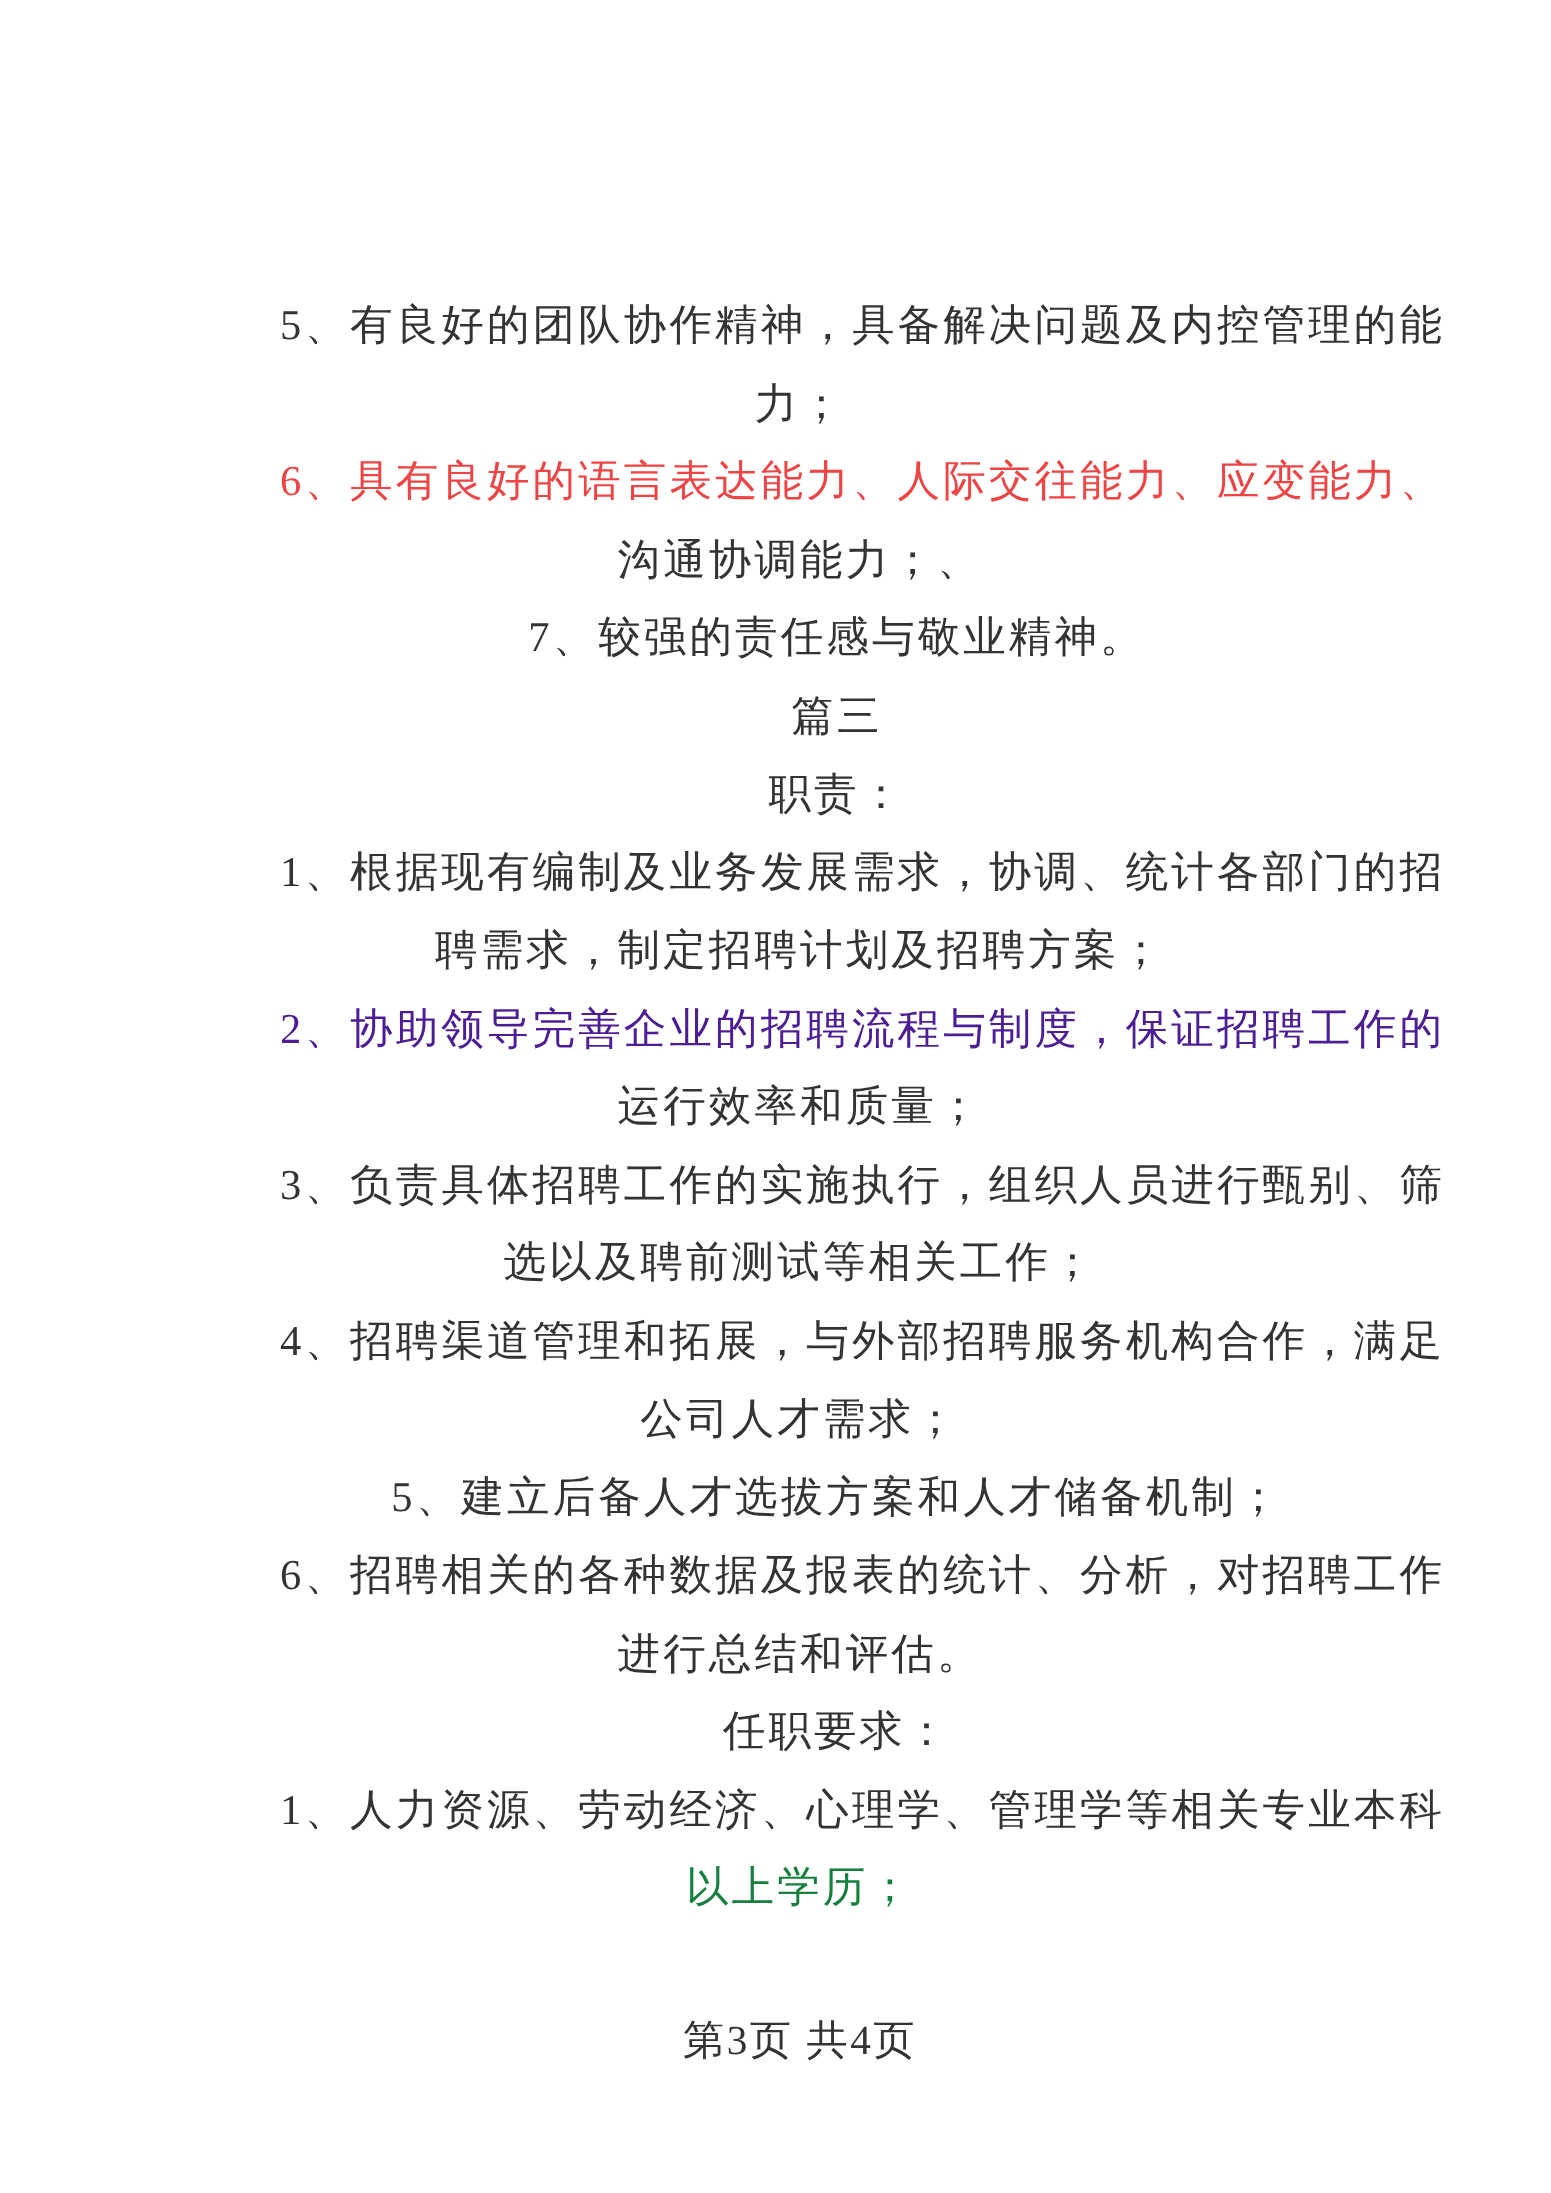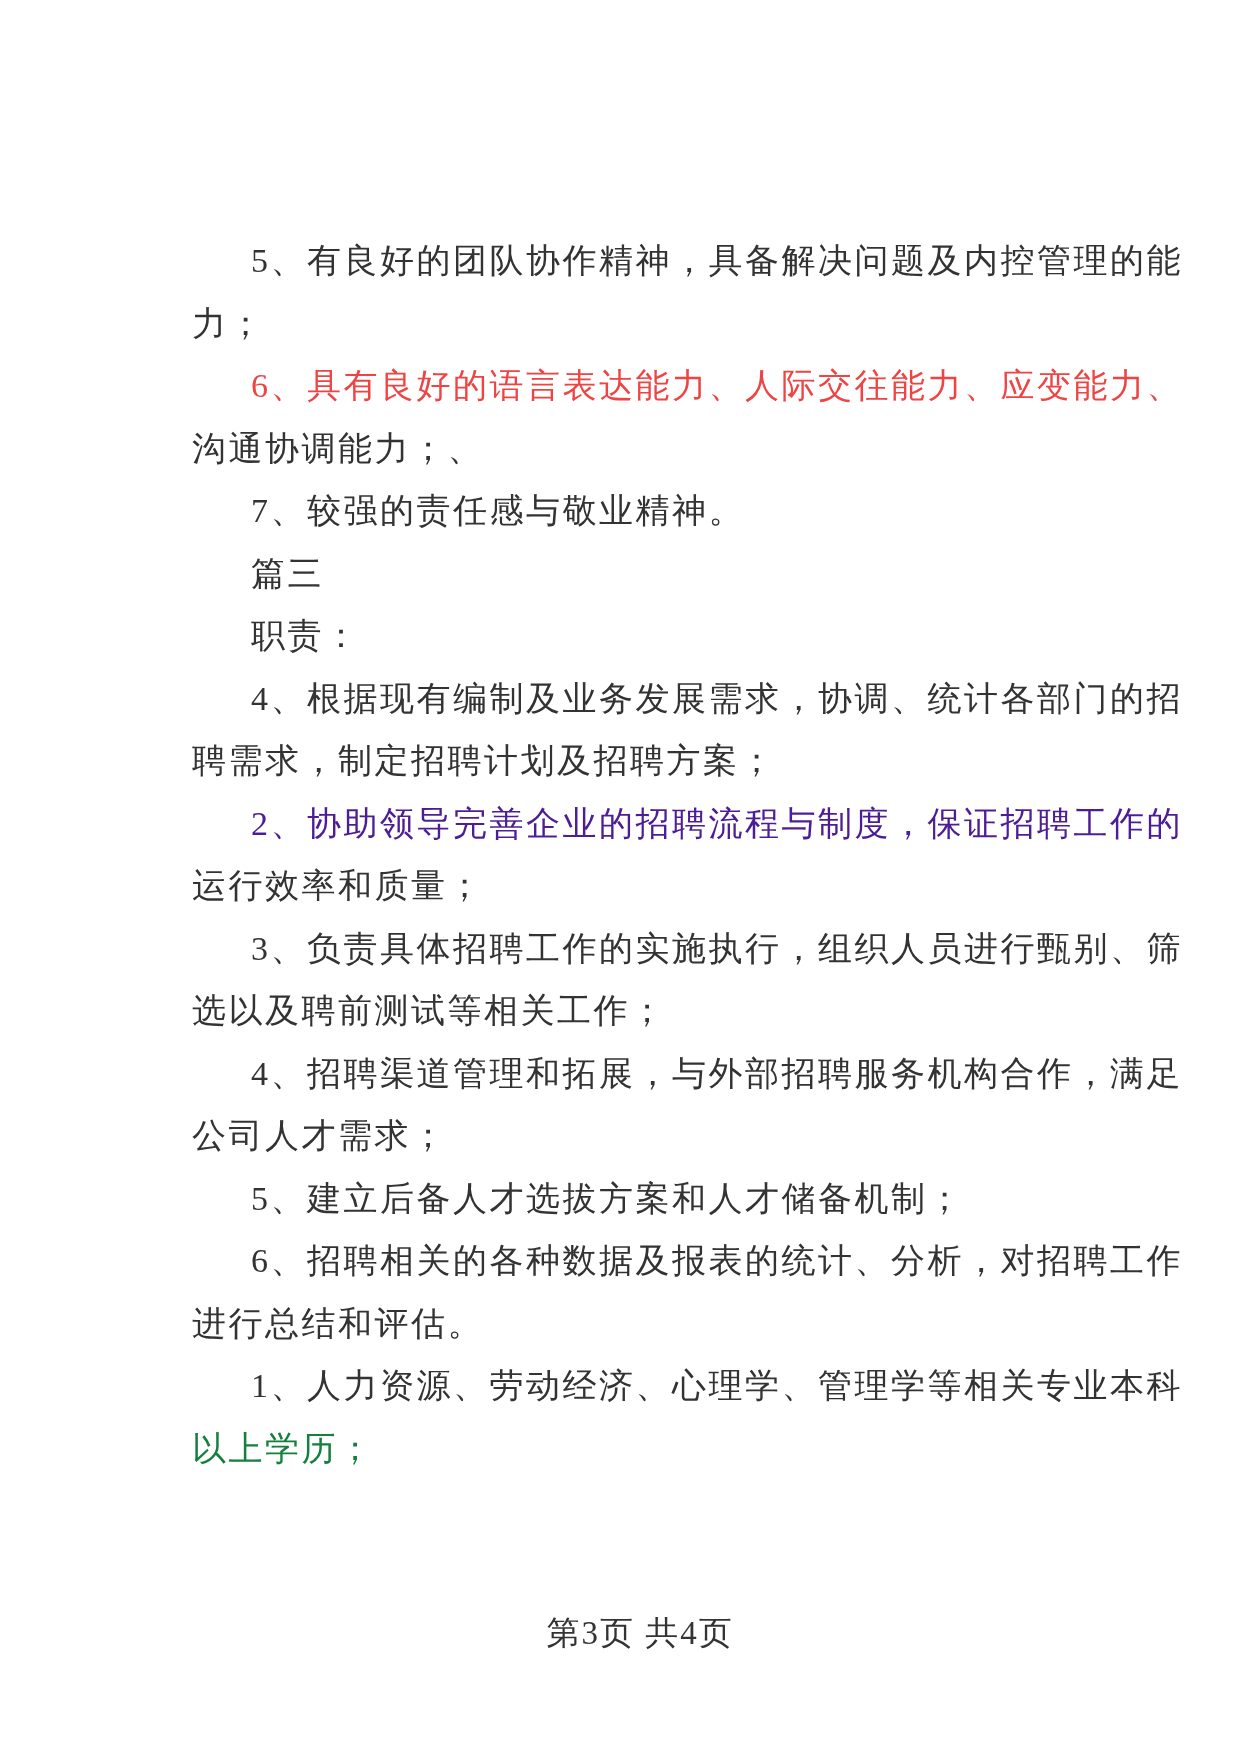--- a/index.html
+++ b/index.html
@@ -25,23 +25,22 @@
     margin: 0;
     padding: 0;
   }
   .line {
     height: 62.5px;
     line-height: 62.5px;
     font-size: 34px;
     letter-spacing: 2.5px;
     color: #333333;
     white-space: nowrap;
-    text-align: left;
+    text-align: center;
     font-weight: normal;
-    margin-left: 27px;
   }
   .line.first {
     padding-left: 59px;
   }
   .footer {
     position: absolute;
     left: 165px;
     width: 950px;
     top: 1616px;
     text-align: center;
@@ -67,21 +66,21 @@
       <div class="para">
         <div class="line first" style="color: rgb(51, 51, 51);">7、较强的责任感与敬业精神。</div>
       </div>
       <div class="para">
         <div class="line first" style="color: rgb(51, 51, 51);">篇三</div>
       </div>
       <div class="para">
         <div class="line first" style="color: rgb(51, 51, 51);">职责：</div>
       </div>
       <div class="para">
-        <div class="line first" style="color: rgb(51, 51, 51);">4、根据现有编制及业务发展需求，协调、统计各部门的招</div>
+        <div class="line first" style="color: rgb(51, 51, 51);">1、根据现有编制及业务发展需求，协调、统计各部门的招</div>
         <div class="line" style="color: rgb(51, 51, 51);">聘需求，制定招聘计划及招聘方案；</div>
       </div>
       <div class="para">
         <div class="line first" style="color: #4c1d95;">2、协助领导完善企业的招聘流程与制度，保证招聘工作的</div>
         <div class="line" style="color: rgb(51, 51, 51);">运行效率和质量；</div>
       </div>
       <div class="para">
         <div class="line first" style="color: rgb(51, 51, 51);">3、负责具体招聘工作的实施执行，组织人员进行甄别、筛</div>
         <div class="line" style="color: rgb(51, 51, 51);">选以及聘前测试等相关工作；</div>
       </div>
@@ -90,20 +89,23 @@
         <div class="line" style="color: rgb(51, 51, 51);">公司人才需求；</div>
       </div>
       <div class="para">
         <div class="line first" style="color: rgb(51, 51, 51);">5、建立后备人才选拔方案和人才储备机制；</div>
       </div>
       <div class="para">
         <div class="line first" style="color: rgb(51, 51, 51);">6、招聘相关的各种数据及报表的统计、分析，对招聘工作</div>
         <div class="line" style="color: rgb(51, 51, 51);">进行总结和评估。</div>
       </div>
       <div class="para">
+        <div class="line first" style="color: rgb(51, 51, 51);">任职要求：</div>
+      </div>
+      <div class="para">
         <div class="line first" style="color: rgb(51, 51, 51);">1、人力资源、劳动经济、心理学、管理学等相关专业本科</div>
         <div class="line" style="color: #15803d;">以上学历；</div>
       </div>
     </div>
   <div class="footer" style="color: rgb(51, 51, 51);">
     <span>第3页 共4页</span>
   </div>
 </div>
 
 </body></html>

